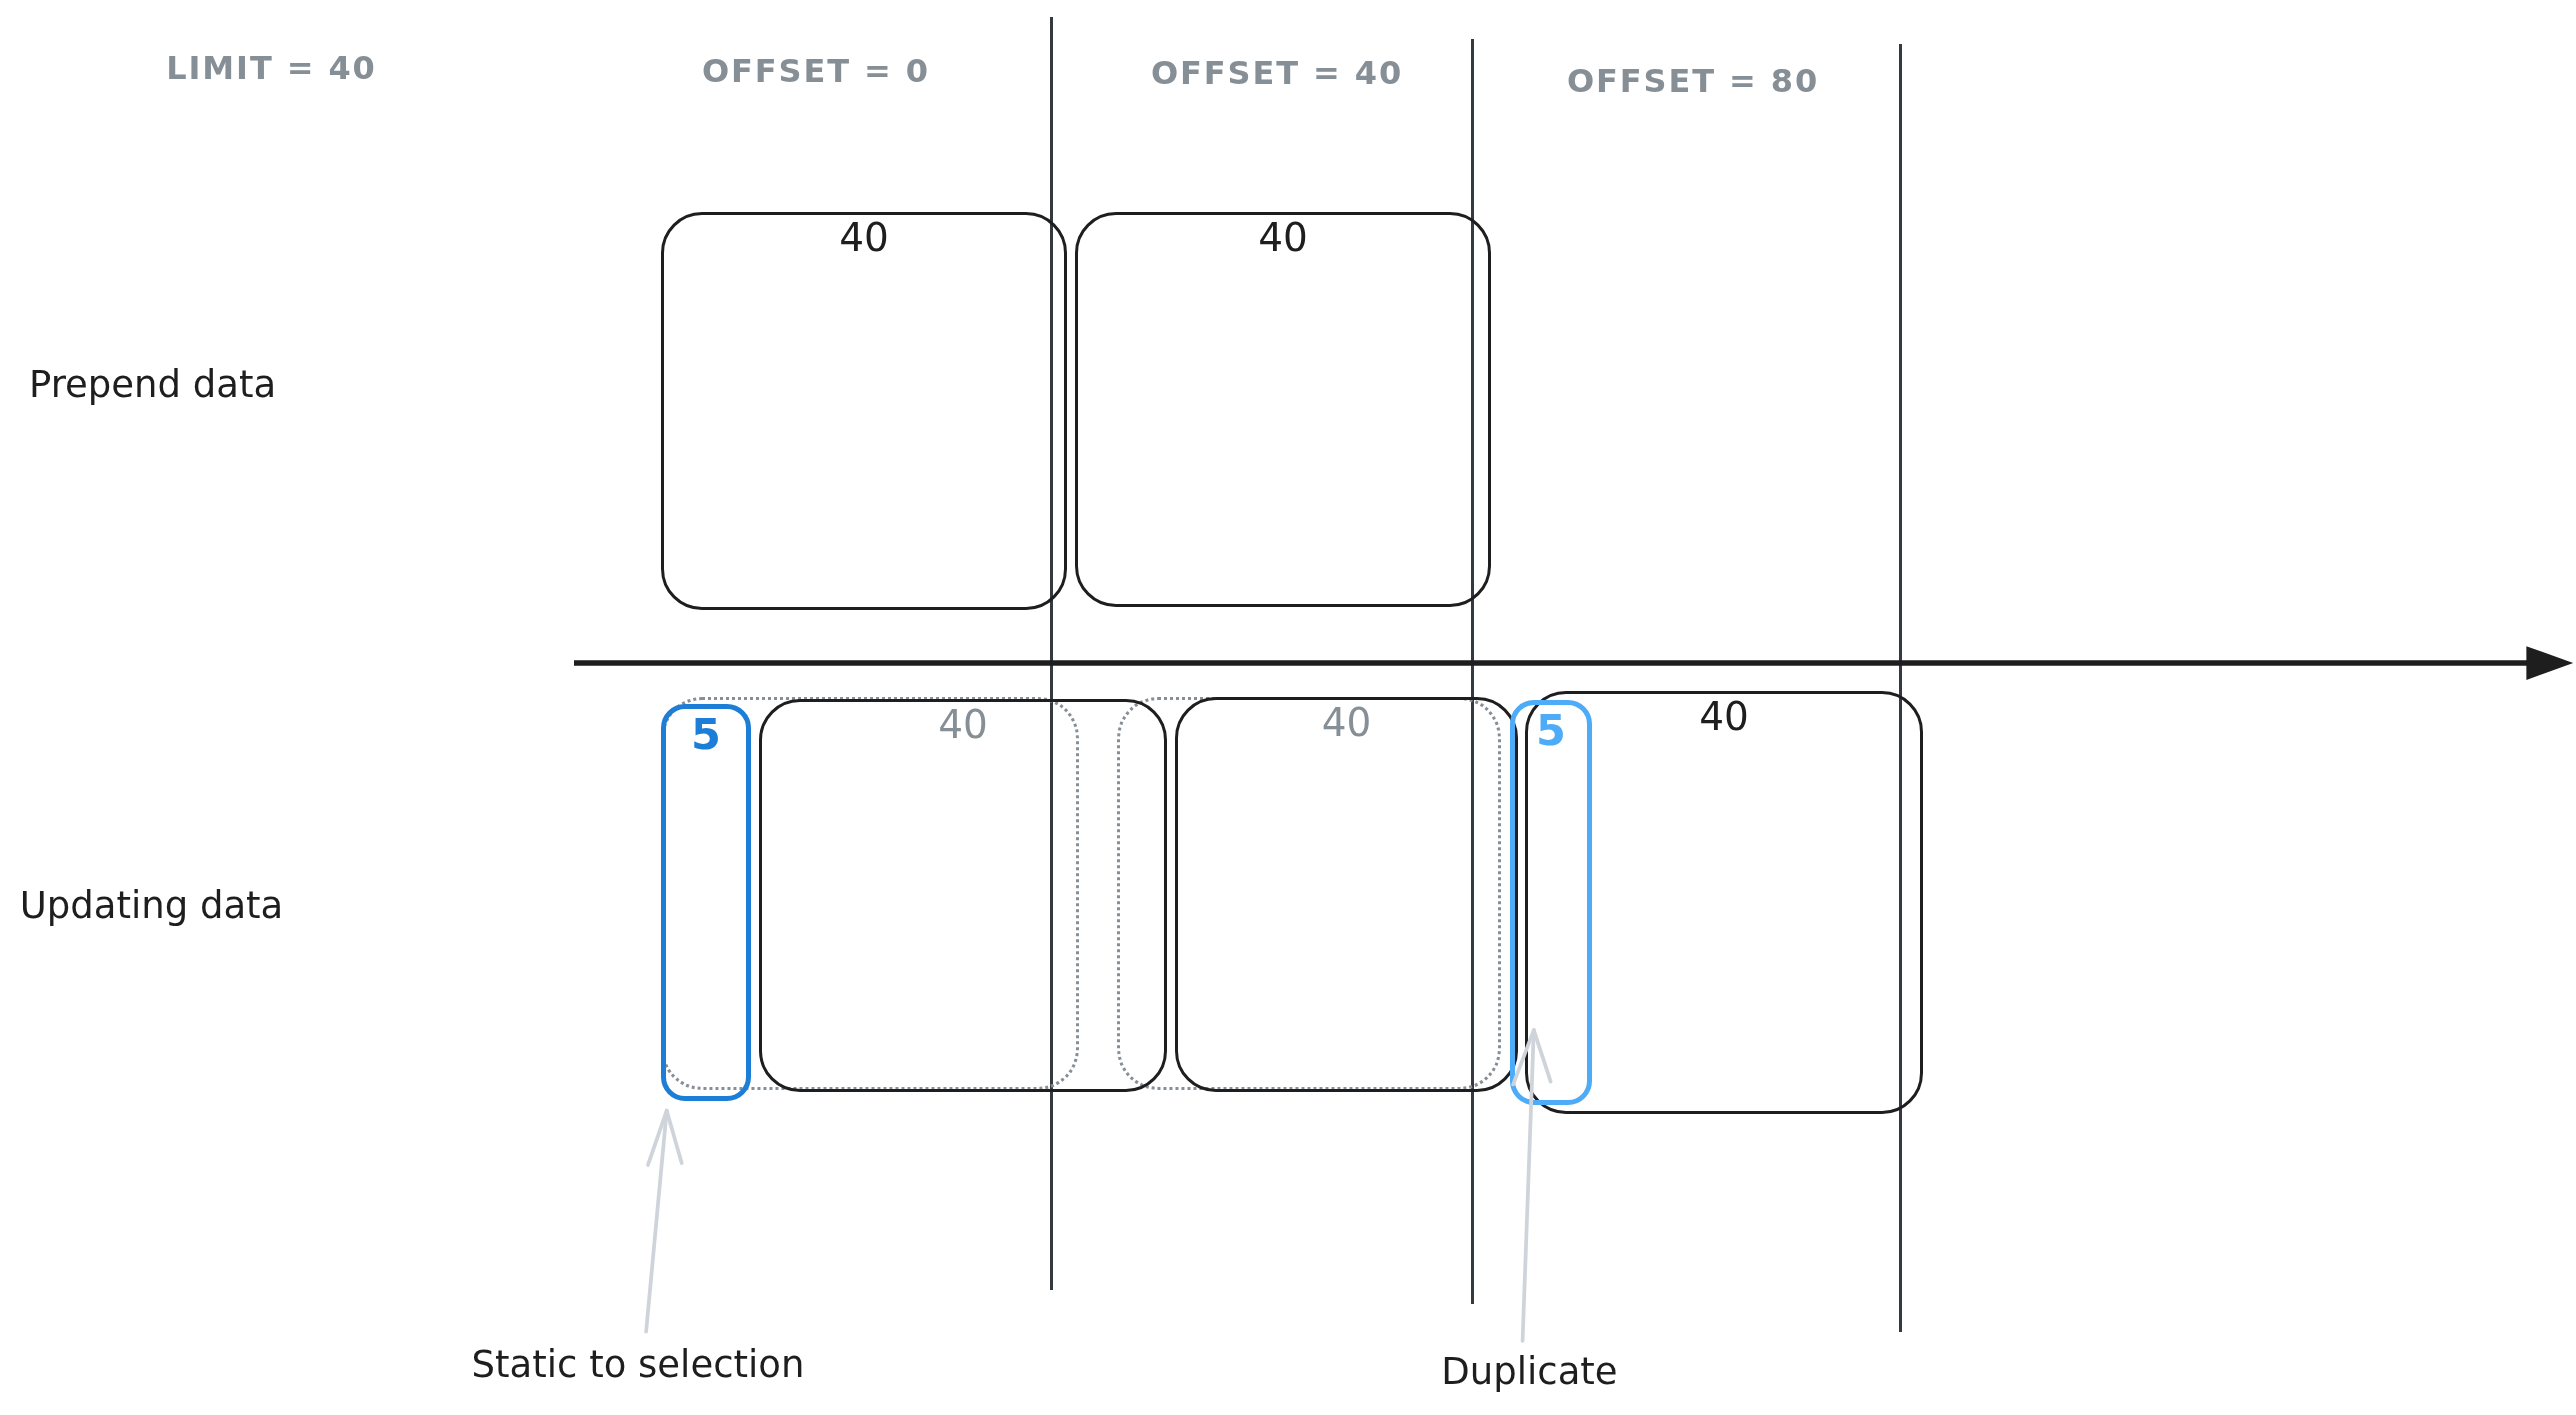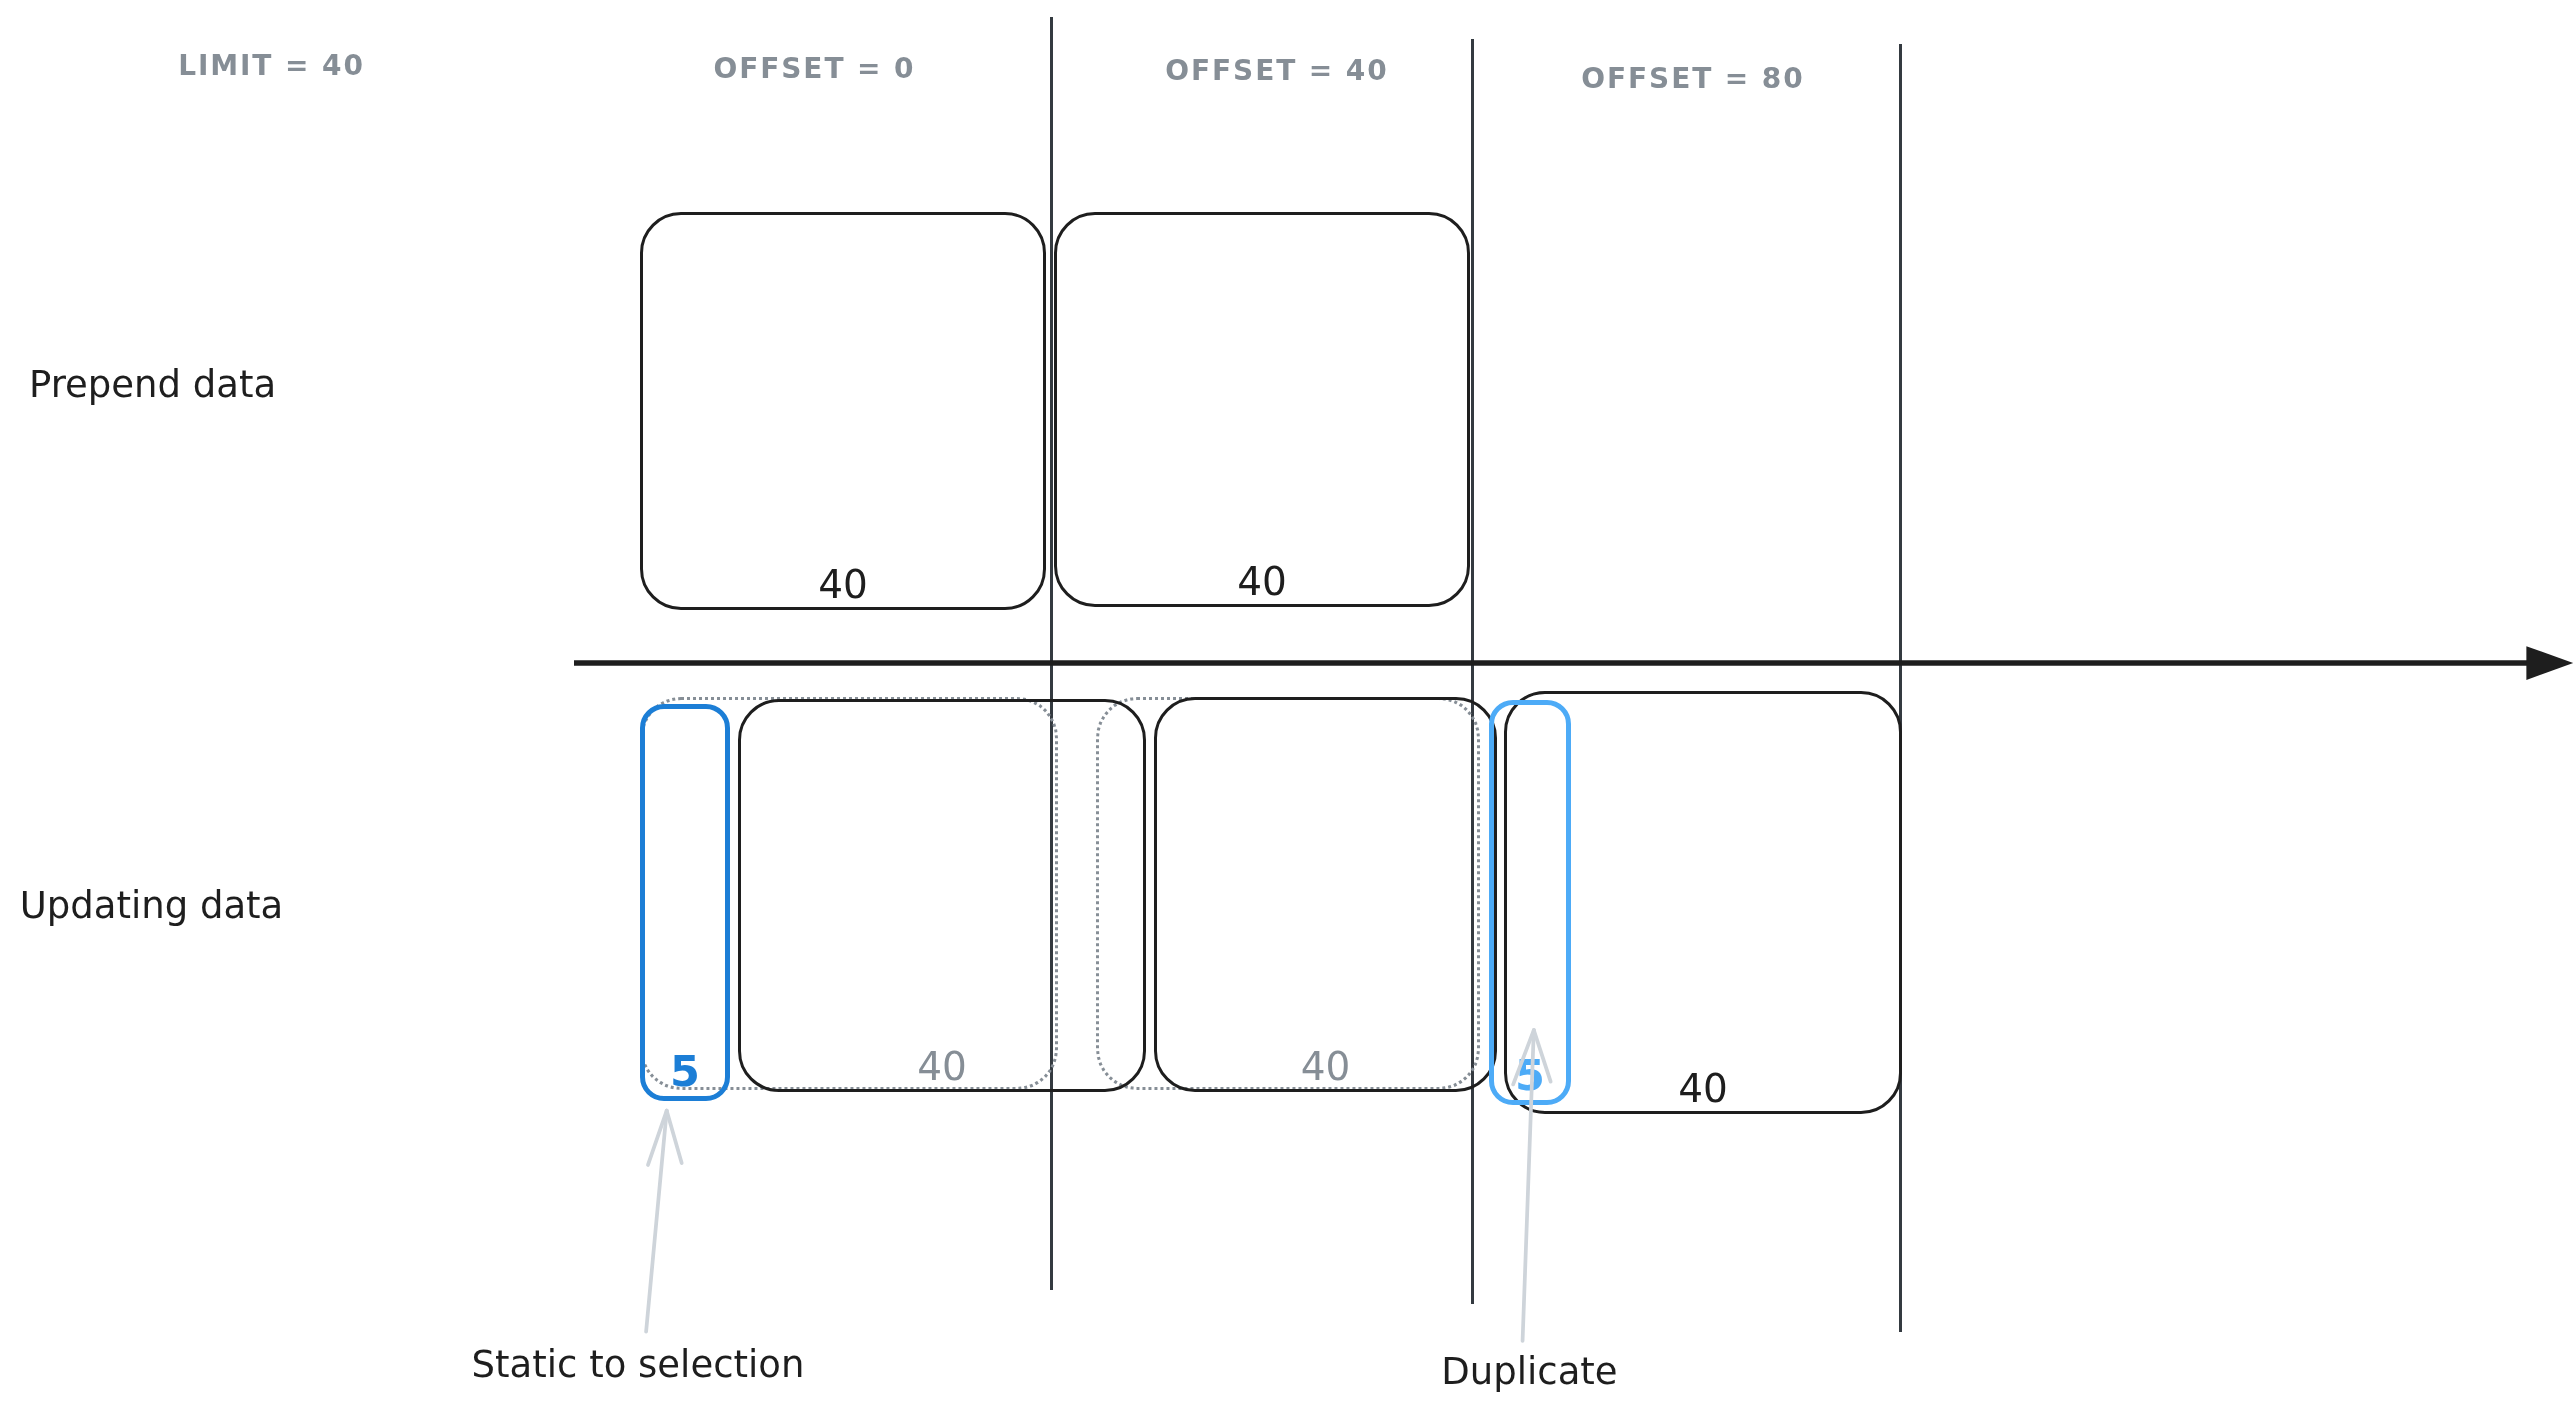--- a/index.html
+++ b/index.html
@@ -6,35 +6,35 @@
     --ink:#1e1e1e; --muted:#868e96; --line:#343a40;
     --blue-strong:#1c7ed6; --blue-light:#4dabf7;
     --arrow-light:#ced4da; --bg:#ffffff;
   }
   html,body{margin:0;padding:0;background:var(--bg);}
   #canvas{
     position:relative; width:2576px; height:1416px; background:var(--bg);
     font-family:"DejaVu Sans", sans-serif; color:var(--ink); overflow:hidden;
   }
   .hdr-label{
-    position:absolute; color:var(--muted); font-size:28px; letter-spacing:1.9px;
+    position:absolute; color:var(--muted); font-size:32px; letter-spacing:1.9px;
     font-weight:600; text-align:center; white-space:nowrap;
   }
   .row-label{
     position:absolute; color:var(--ink); font-size:37px; white-space:nowrap;
   }
   .anno-label{
     position:absolute; color:var(--ink); font-size:37px; white-space:nowrap; text-align:center;
   }
   .vline{
     position:absolute; width:2.8px; background:var(--line); z-index:0;
   }
   .box{
     position:absolute; box-sizing:border-box; background:transparent;
-    display:flex; align-items:flex-end; justify-content:center;
+    display:flex; align-items:flex-start; justify-content:center;margin-left:21px;
   }
   .solid{ border:3.7px solid var(--ink); border-radius:41px; z-index:2; }
   .ghost{ border:3.7px dotted var(--muted); border-radius:41px; z-index:1; }
   .accent-strong{ border:5.6px solid var(--blue-strong); border-radius:24px; z-index:3; }
   .accent-light{ border:5.6px solid var(--blue-light); border-radius:24px; z-index:3; }
   .num{ font-size:39px; color:var(--ink); }
   .num-muted{ font-size:39px; color:var(--muted); }
   .num-blue-strong{ font-size:43px; color:var(--blue-strong); font-weight:600; }
   .num-blue-light{ font-size:43px; color:var(--blue-light); font-weight:600; }
   #arrow-layer{ position:absolute; left:0; top:0; z-index:4; pointer-events:none; }

